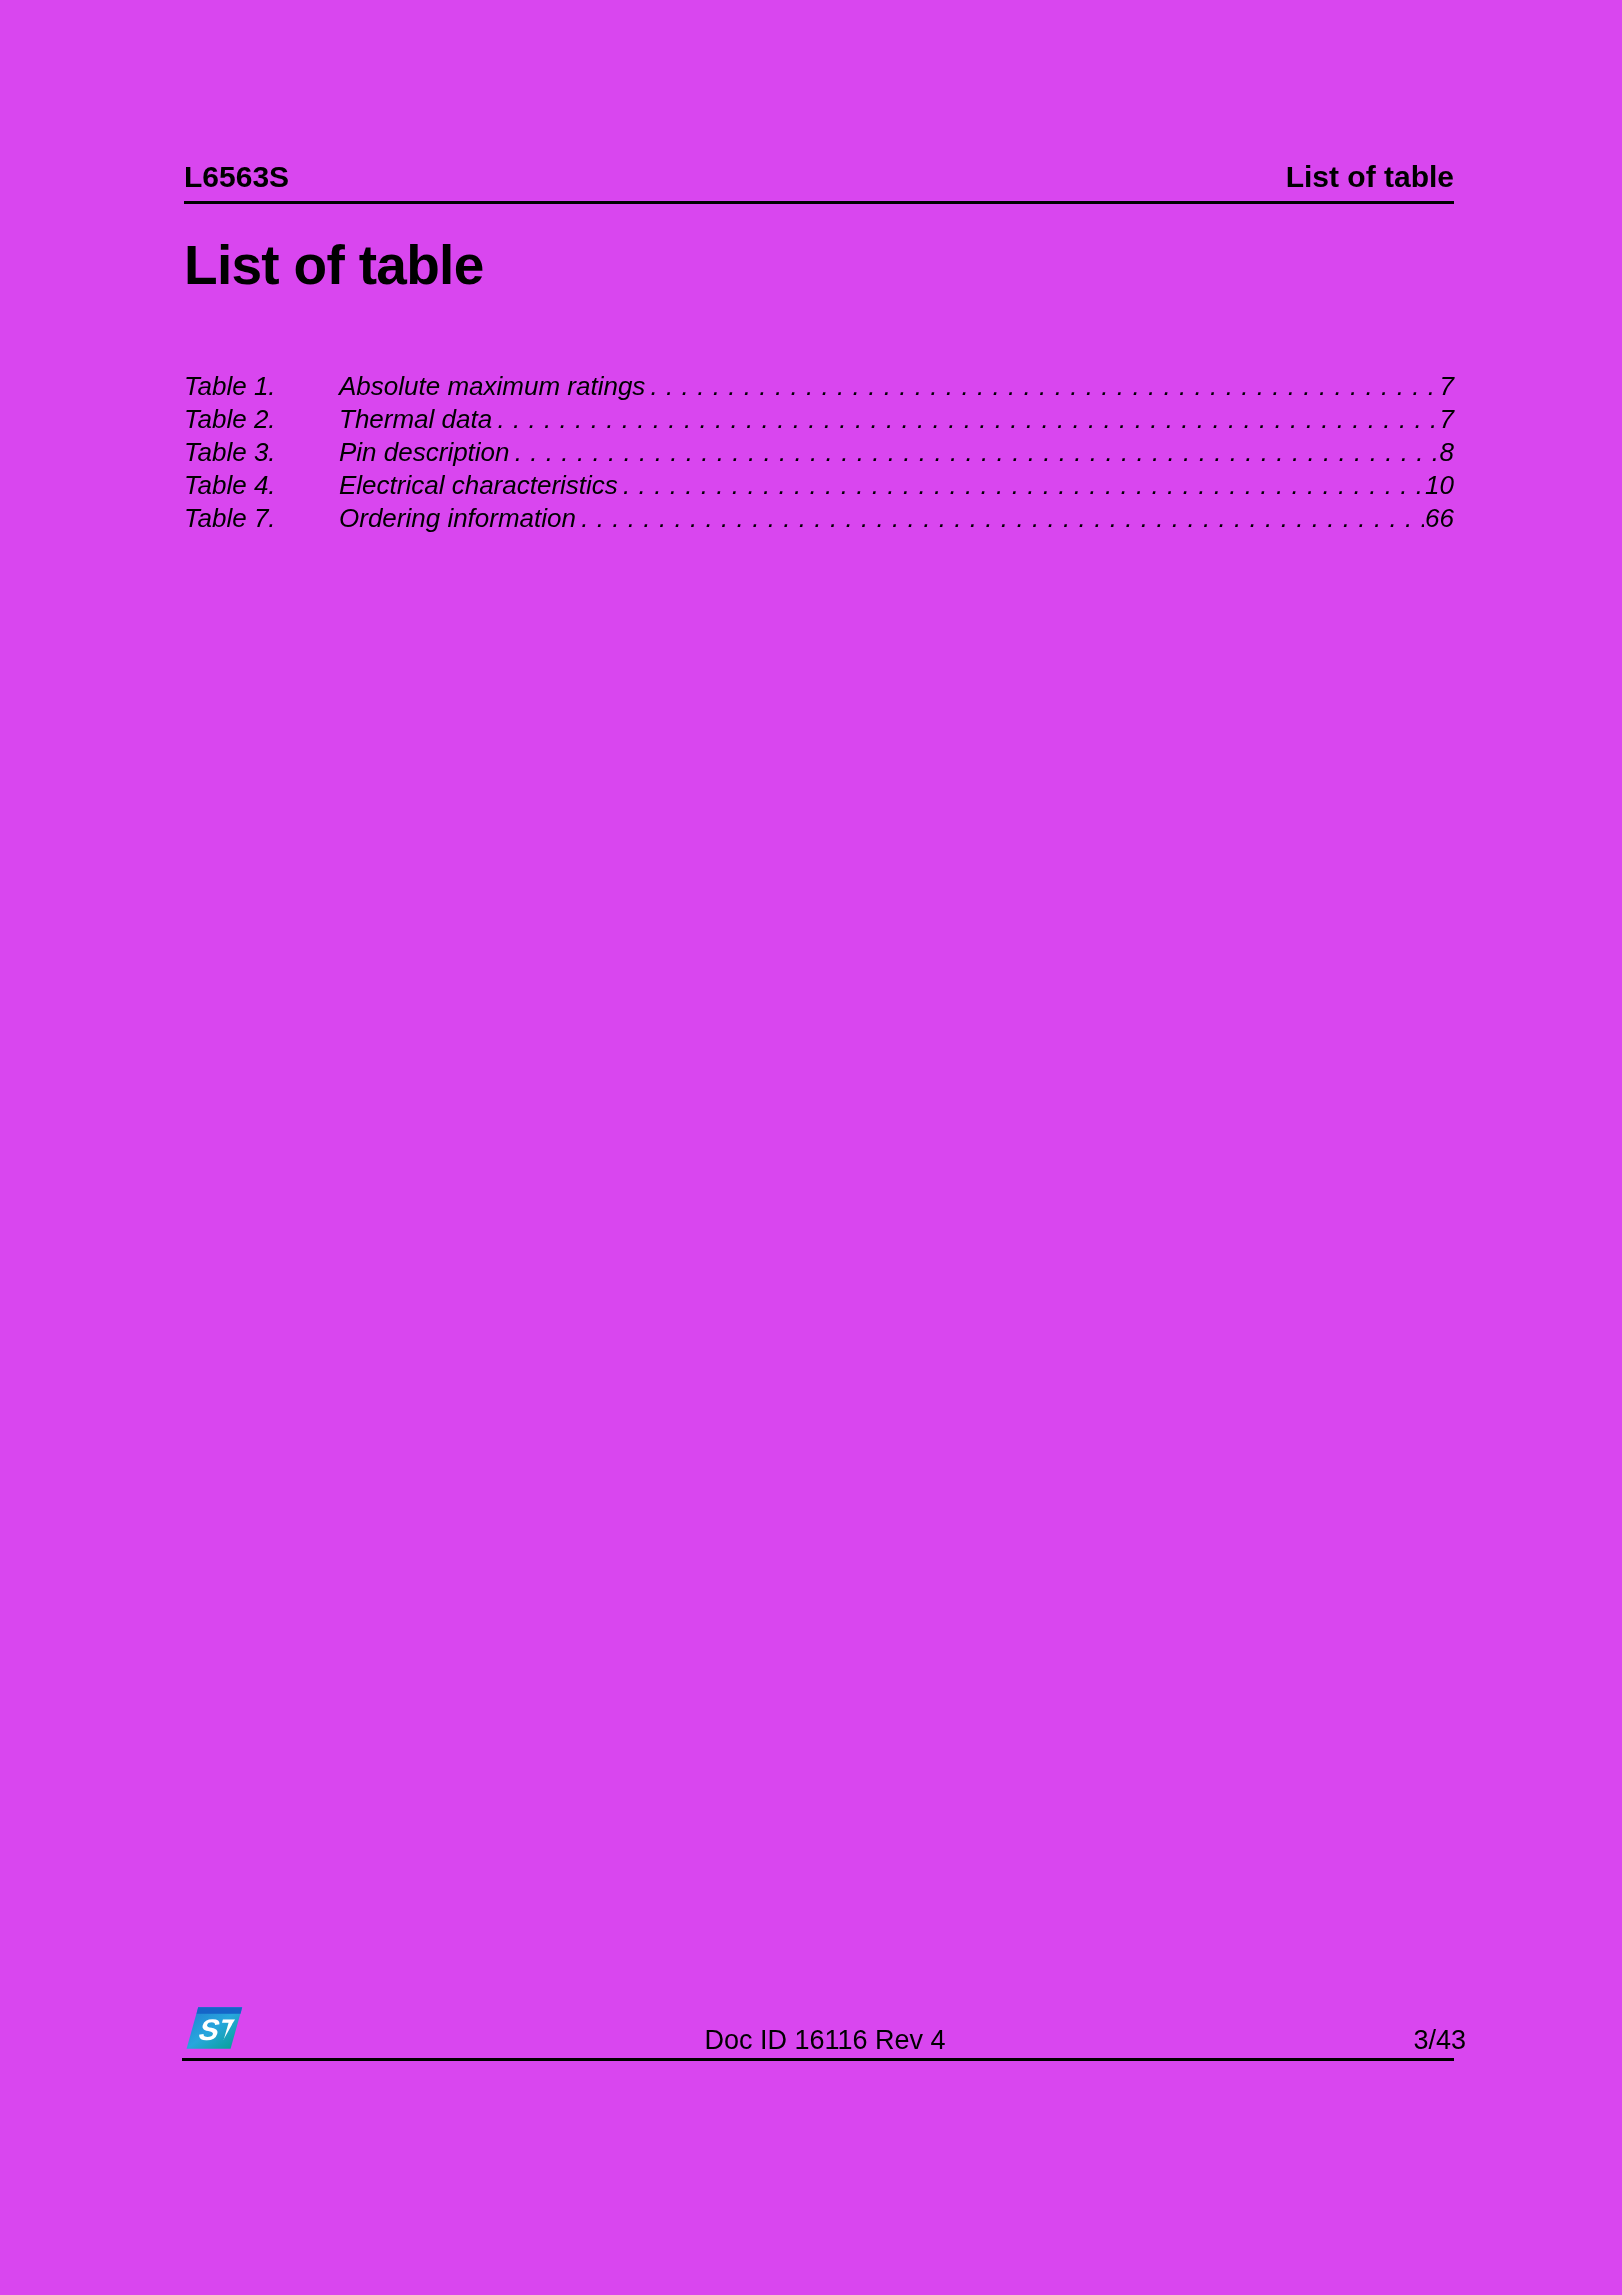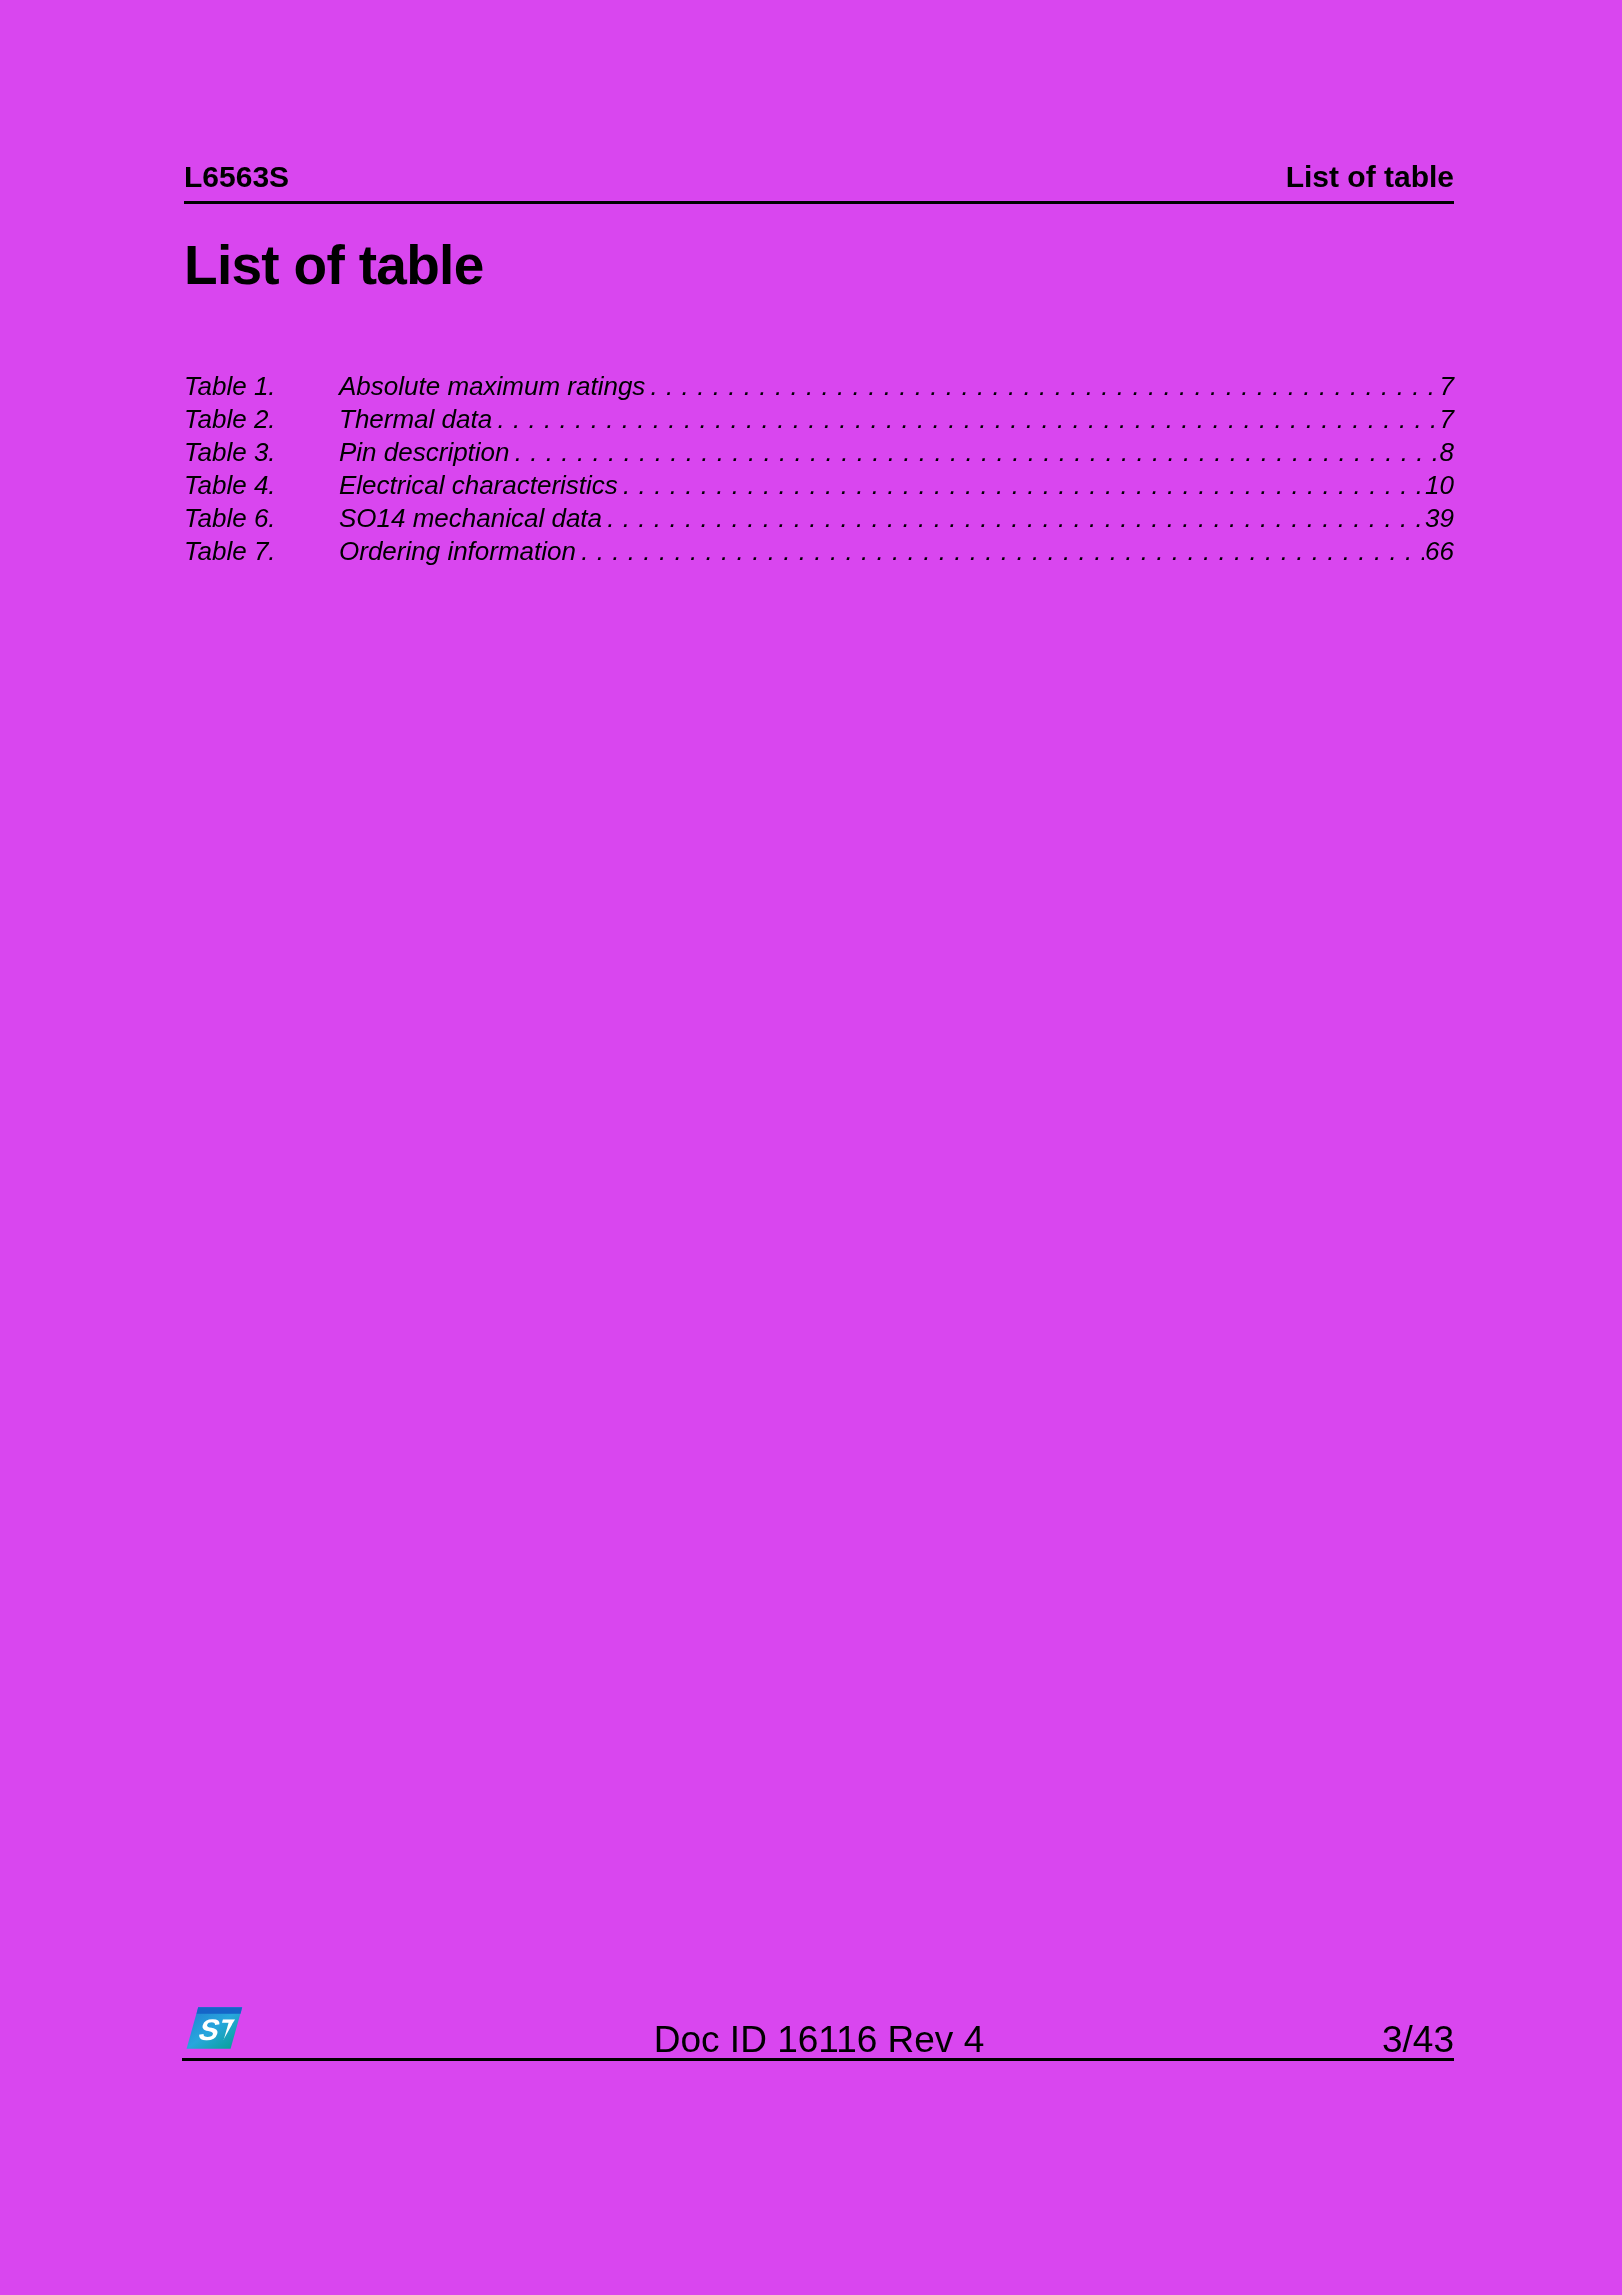--- a/index.html
+++ b/index.html
@@ -90,24 +90,24 @@
   .footer-logo {
     position: absolute;
     left: 178px;
     top: 2006px;
     width: 65px;
     height: 44px;
   }
   .footer-row {
     position: absolute;
     left: 184px;
-    right: 168px;
+    right: 156px;
     top: 2025px;
     height: 30px;
-    font-size: 37px;
+    font-size: 27px;
     line-height: 30px;
   }
   .footer-docid {
     position: absolute;
     left: 0;
     right: 0;
     text-align: center;
   }
   .footer-page {
     position: absolute;
@@ -154,26 +154,20 @@
         <span class="toc-label">Table 3.</span>
         <span class="toc-title">Pin description</span>
         <span class="toc-dots"></span>
         <span class="toc-page">8</span>
       </div>
       <div class="toc-row">
         <span class="toc-label">Table 4.</span>
         <span class="toc-title">Electrical characteristics</span>
         <span class="toc-dots"></span>
         <span class="toc-page">10</span>
-      </div>
-      <div class="toc-row">
-        <span class="toc-label">Table 6.</span>
-        <span class="toc-title">SO14 mechanical data</span>
-        <span class="toc-dots"></span>
-        <span class="toc-page">39</span>
       </div>
       <div class="toc-row">
         <span class="toc-label">Table 7.</span>
         <span class="toc-title">Ordering information</span>
         <span class="toc-dots"></span>
         <span class="toc-page">66</span>
       </div>
     </div>
 
   <svg class="footer-logo" viewBox="0 0 100 68" xmlns="http://www.w3.org/2000/svg">

